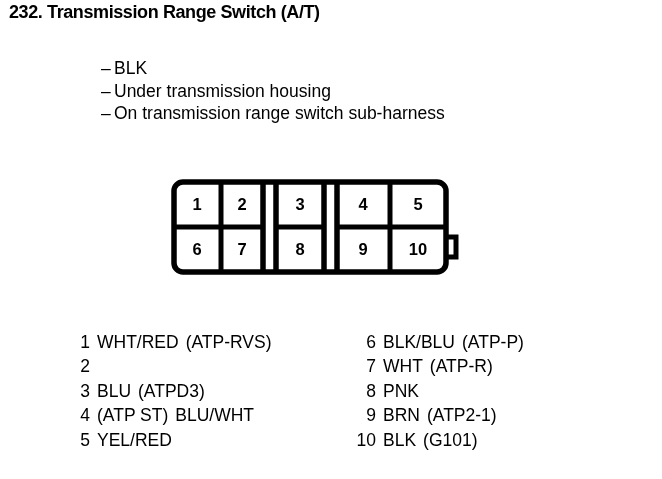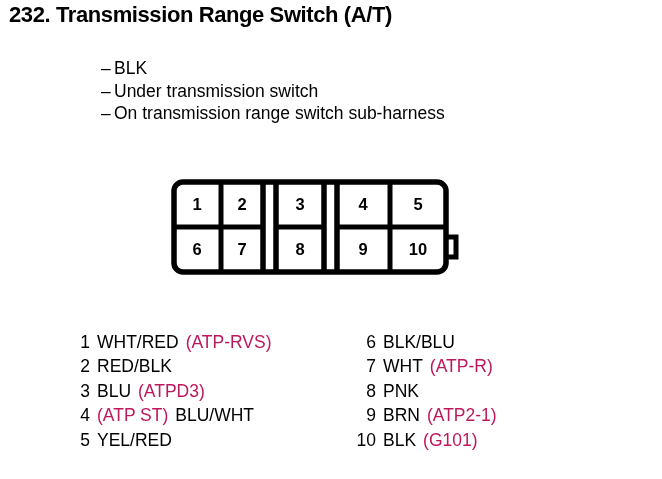--- a/index.html
+++ b/index.html
@@ -14,21 +14,21 @@
     font-family: "Liberation Sans", sans-serif;
     color: #000000;
     overflow: hidden;
   }
 
   
   #title {
     position: absolute;
     left: 9px;
     top: 3px;
-    font-size: 22px;
+    font-size: 18px;
     font-weight: bold;
     letter-spacing: -0.4px;
     white-space: nowrap;
     line-height: 1.05;
   }
 
   
   #bullets {
     position: absolute;
     left: 101px;
@@ -90,38 +90,38 @@
   .legend-num {
     width: 28px;
     flex: 0 0 28px;
     text-align: right;
   }
   .legend-text {
     padding-left: 7px;
     text-align: right;
   }
   .sig {
-    color: #be185d;
+    color: #000000;
   }
 </style>
 </head>
 <body>
 
 <div id="title">232.  Transmission Range Switch (A/T)</div>
 
 <div id="bullets">
 
   <div class="bullet-row">
     <span class="bullet-dash">–</span>
     <span>BLK</span>
   </div>
 
   <div class="bullet-row">
     <span class="bullet-dash">–</span>
-    <span>Under transmission switch</span>
+    <span>Under transmission housing</span>
   </div>
 
   <div class="bullet-row">
     <span class="bullet-dash">–</span>
     <span>On transmission range switch sub-harness</span>
   </div>
 
 </div>
 
 <div id="connector-wrap">
@@ -165,21 +165,20 @@
   <div class="legend-col" id="legend-col-left">
 
     <div class="legend-row">
       <span class="legend-num">1</span>
       <span class="legend-text">WHT/RED</span>
       <span class="legend-text sig">(ATP-RVS)</span>
     </div>
 
     <div class="legend-row">
       <span class="legend-num">2</span>
-      <span class="legend-text">RED/BLK</span>
     </div>
 
     <div class="legend-row">
       <span class="legend-num">3</span>
       <span class="legend-text">BLU</span>
       <span class="legend-text sig">(ATPD3)</span>
     </div>
 
     <div class="legend-row">
       <span class="legend-num">4</span>
@@ -192,20 +191,21 @@
       <span class="legend-text">YEL/RED</span>
     </div>
 
   </div>
 
   <div class="legend-col" id="legend-col-right">
 
     <div class="legend-row">
       <span class="legend-num">6</span>
       <span class="legend-text">BLK/BLU</span>
+      <span class="legend-text sig">(ATP-P)</span>
     </div>
 
     <div class="legend-row">
       <span class="legend-num">7</span>
       <span class="legend-text">WHT</span>
       <span class="legend-text sig">(ATP-R)</span>
     </div>
 
     <div class="legend-row">
       <span class="legend-num">8</span>

